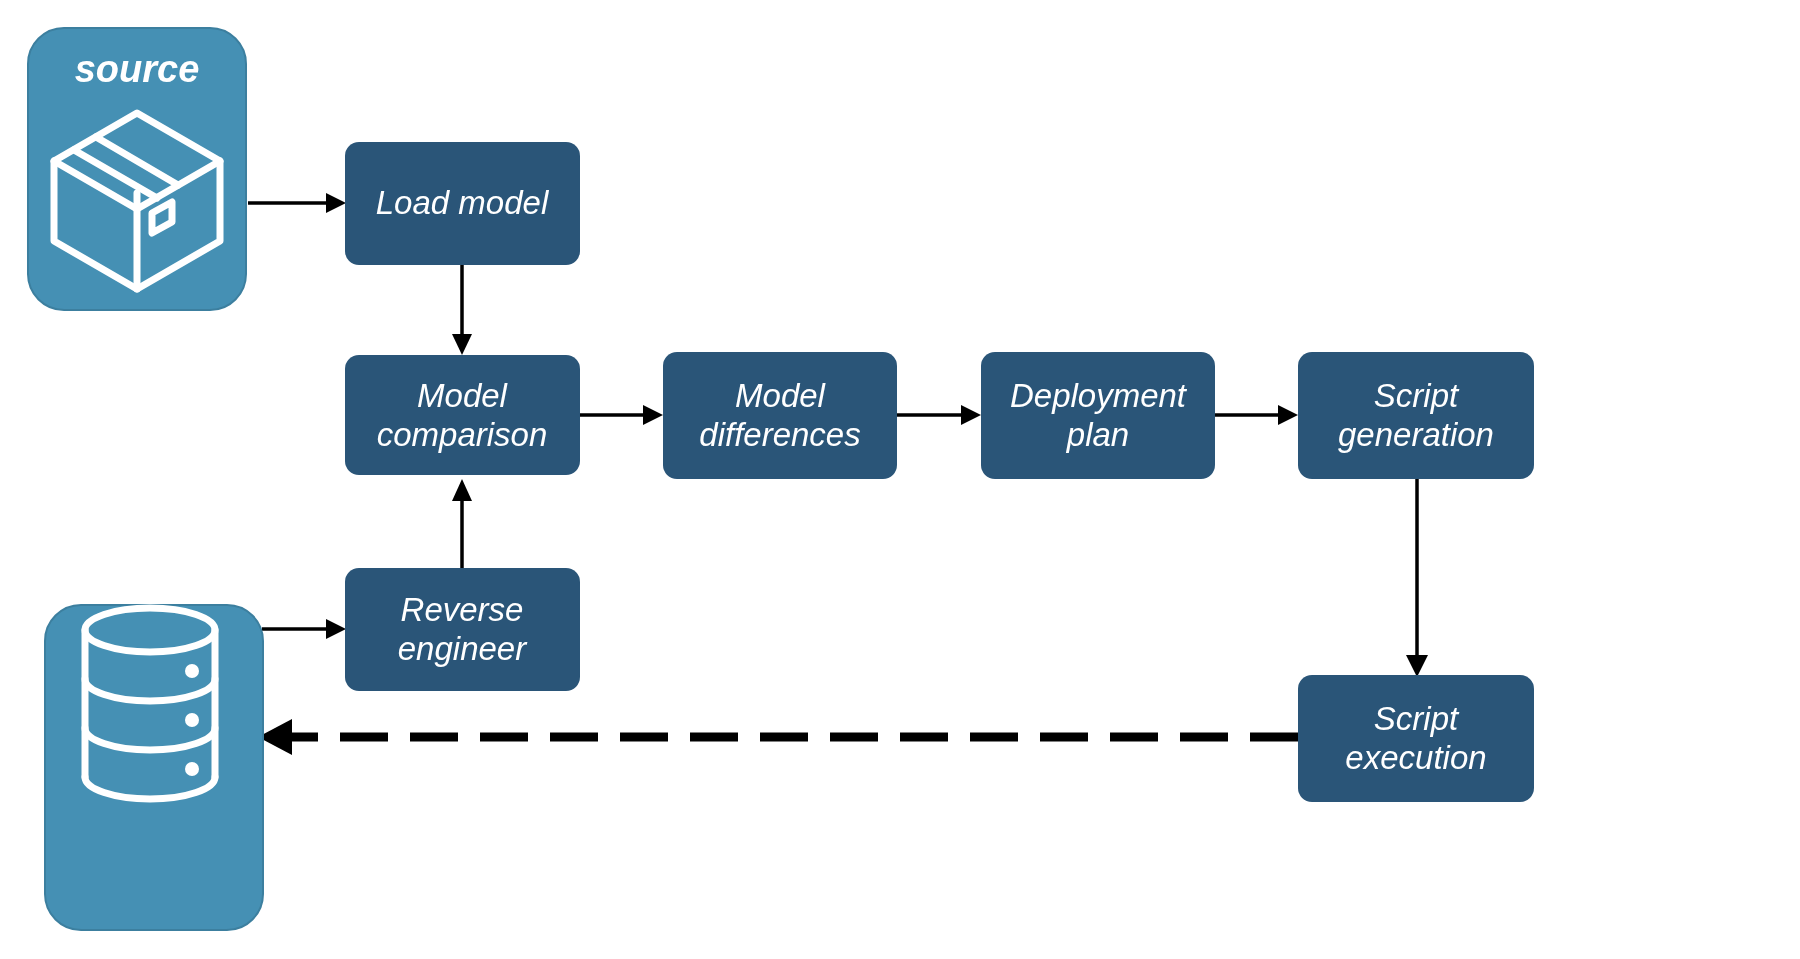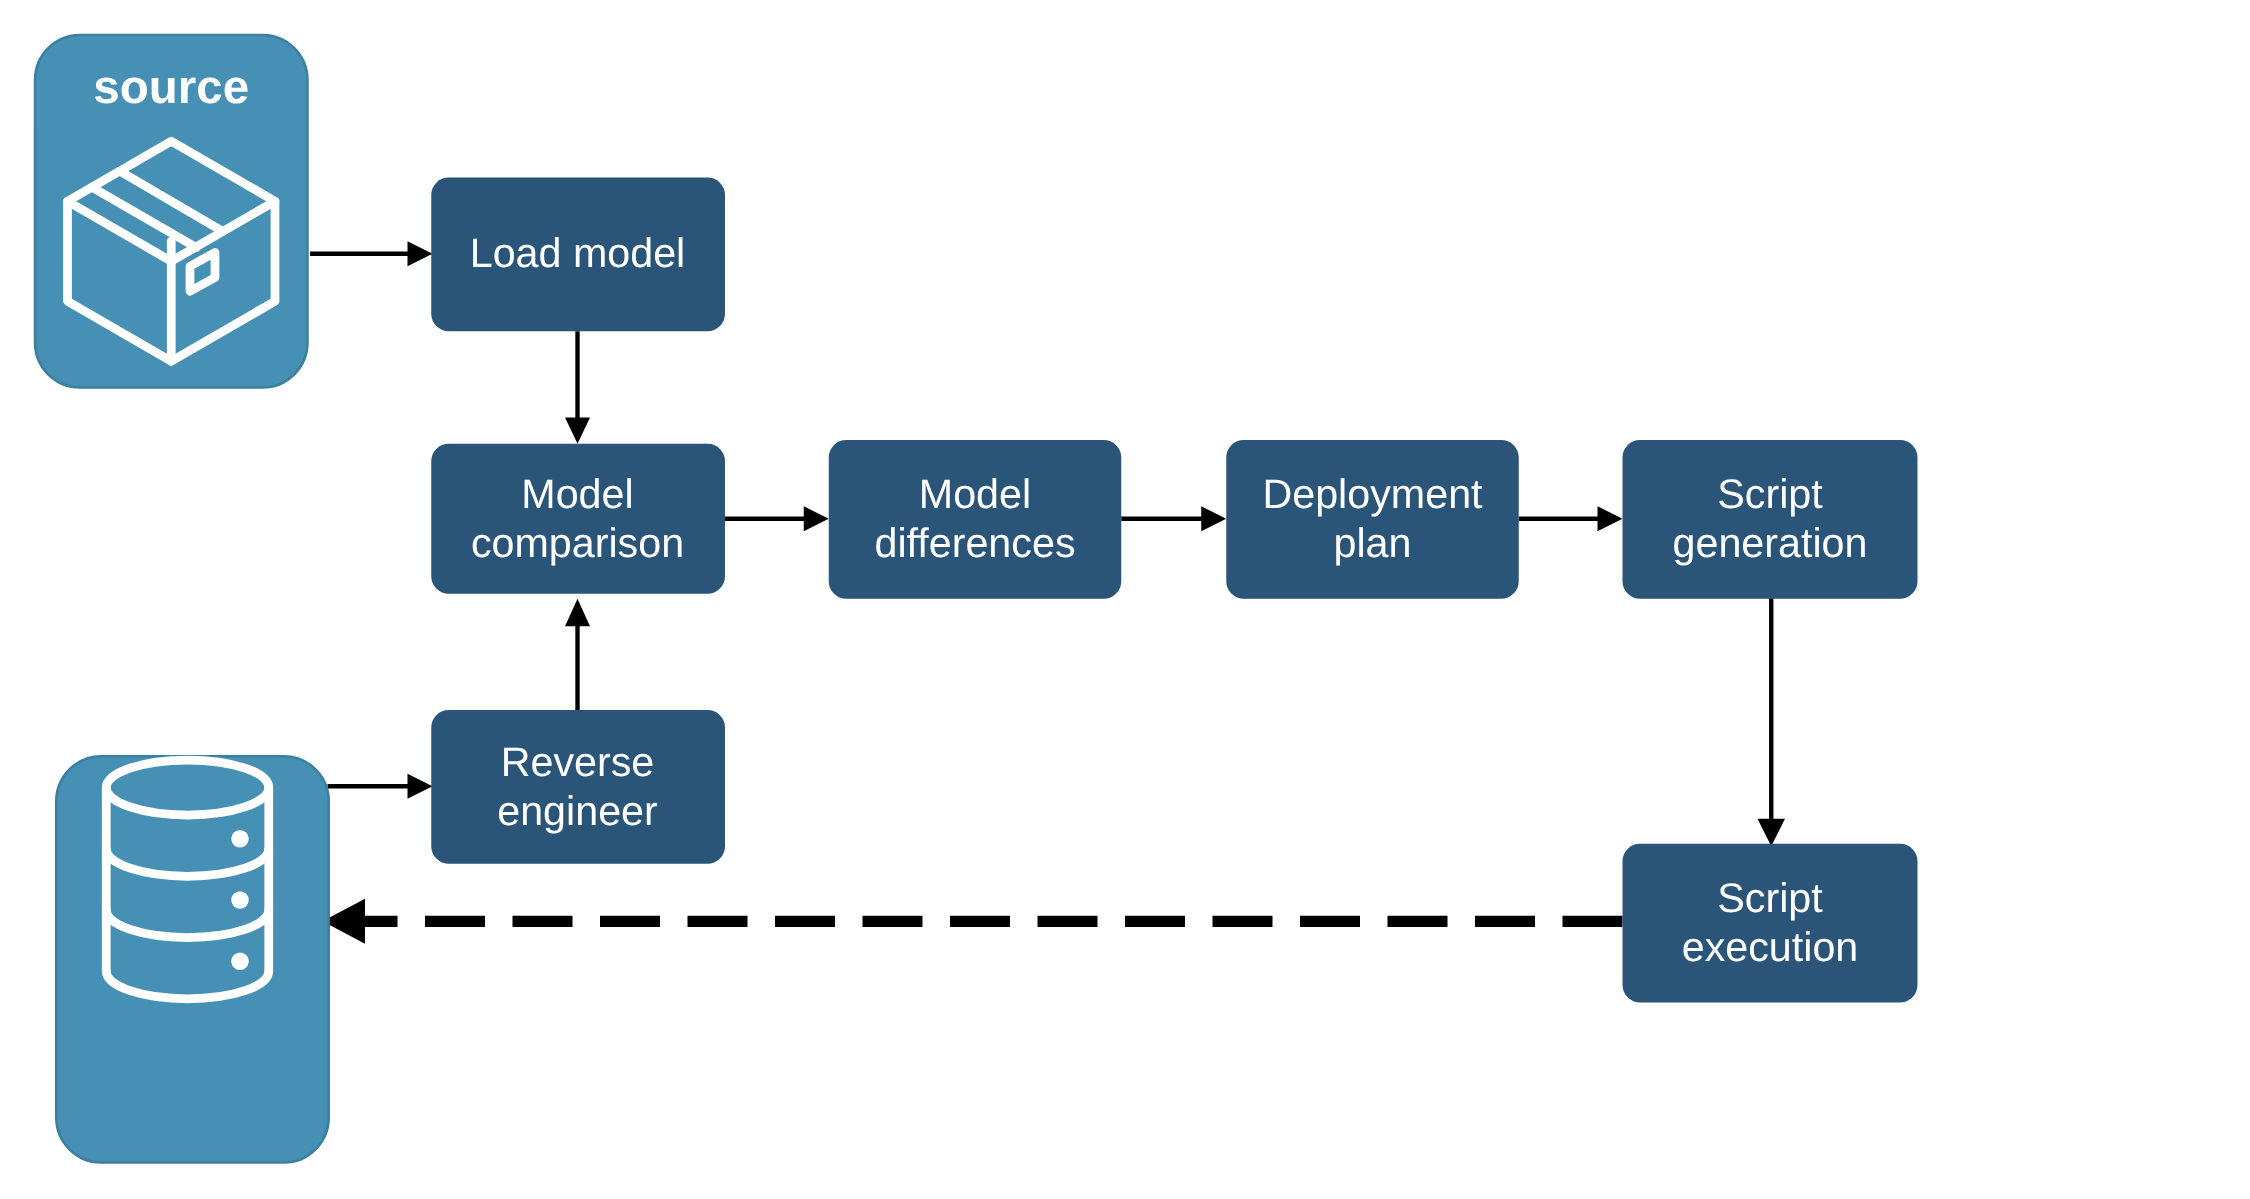--- a/index.html
+++ b/index.html
@@ -11,20 +11,21 @@
     width: 1800px;
     height: 959px;
     overflow: hidden;
     font-family: "Liberation Sans", sans-serif;
   }
   #diagram-root {
     position: relative;
     width: 1800px;
     height: 959px;
     background: #ffffff;
+    font-style: italic;
   }
   svg.canvas {
     position: absolute;
     top: 0;
     left: 0;
     width: 1800px;
     height: 959px;
     display: block;
   }
   .endpoint-rect {

